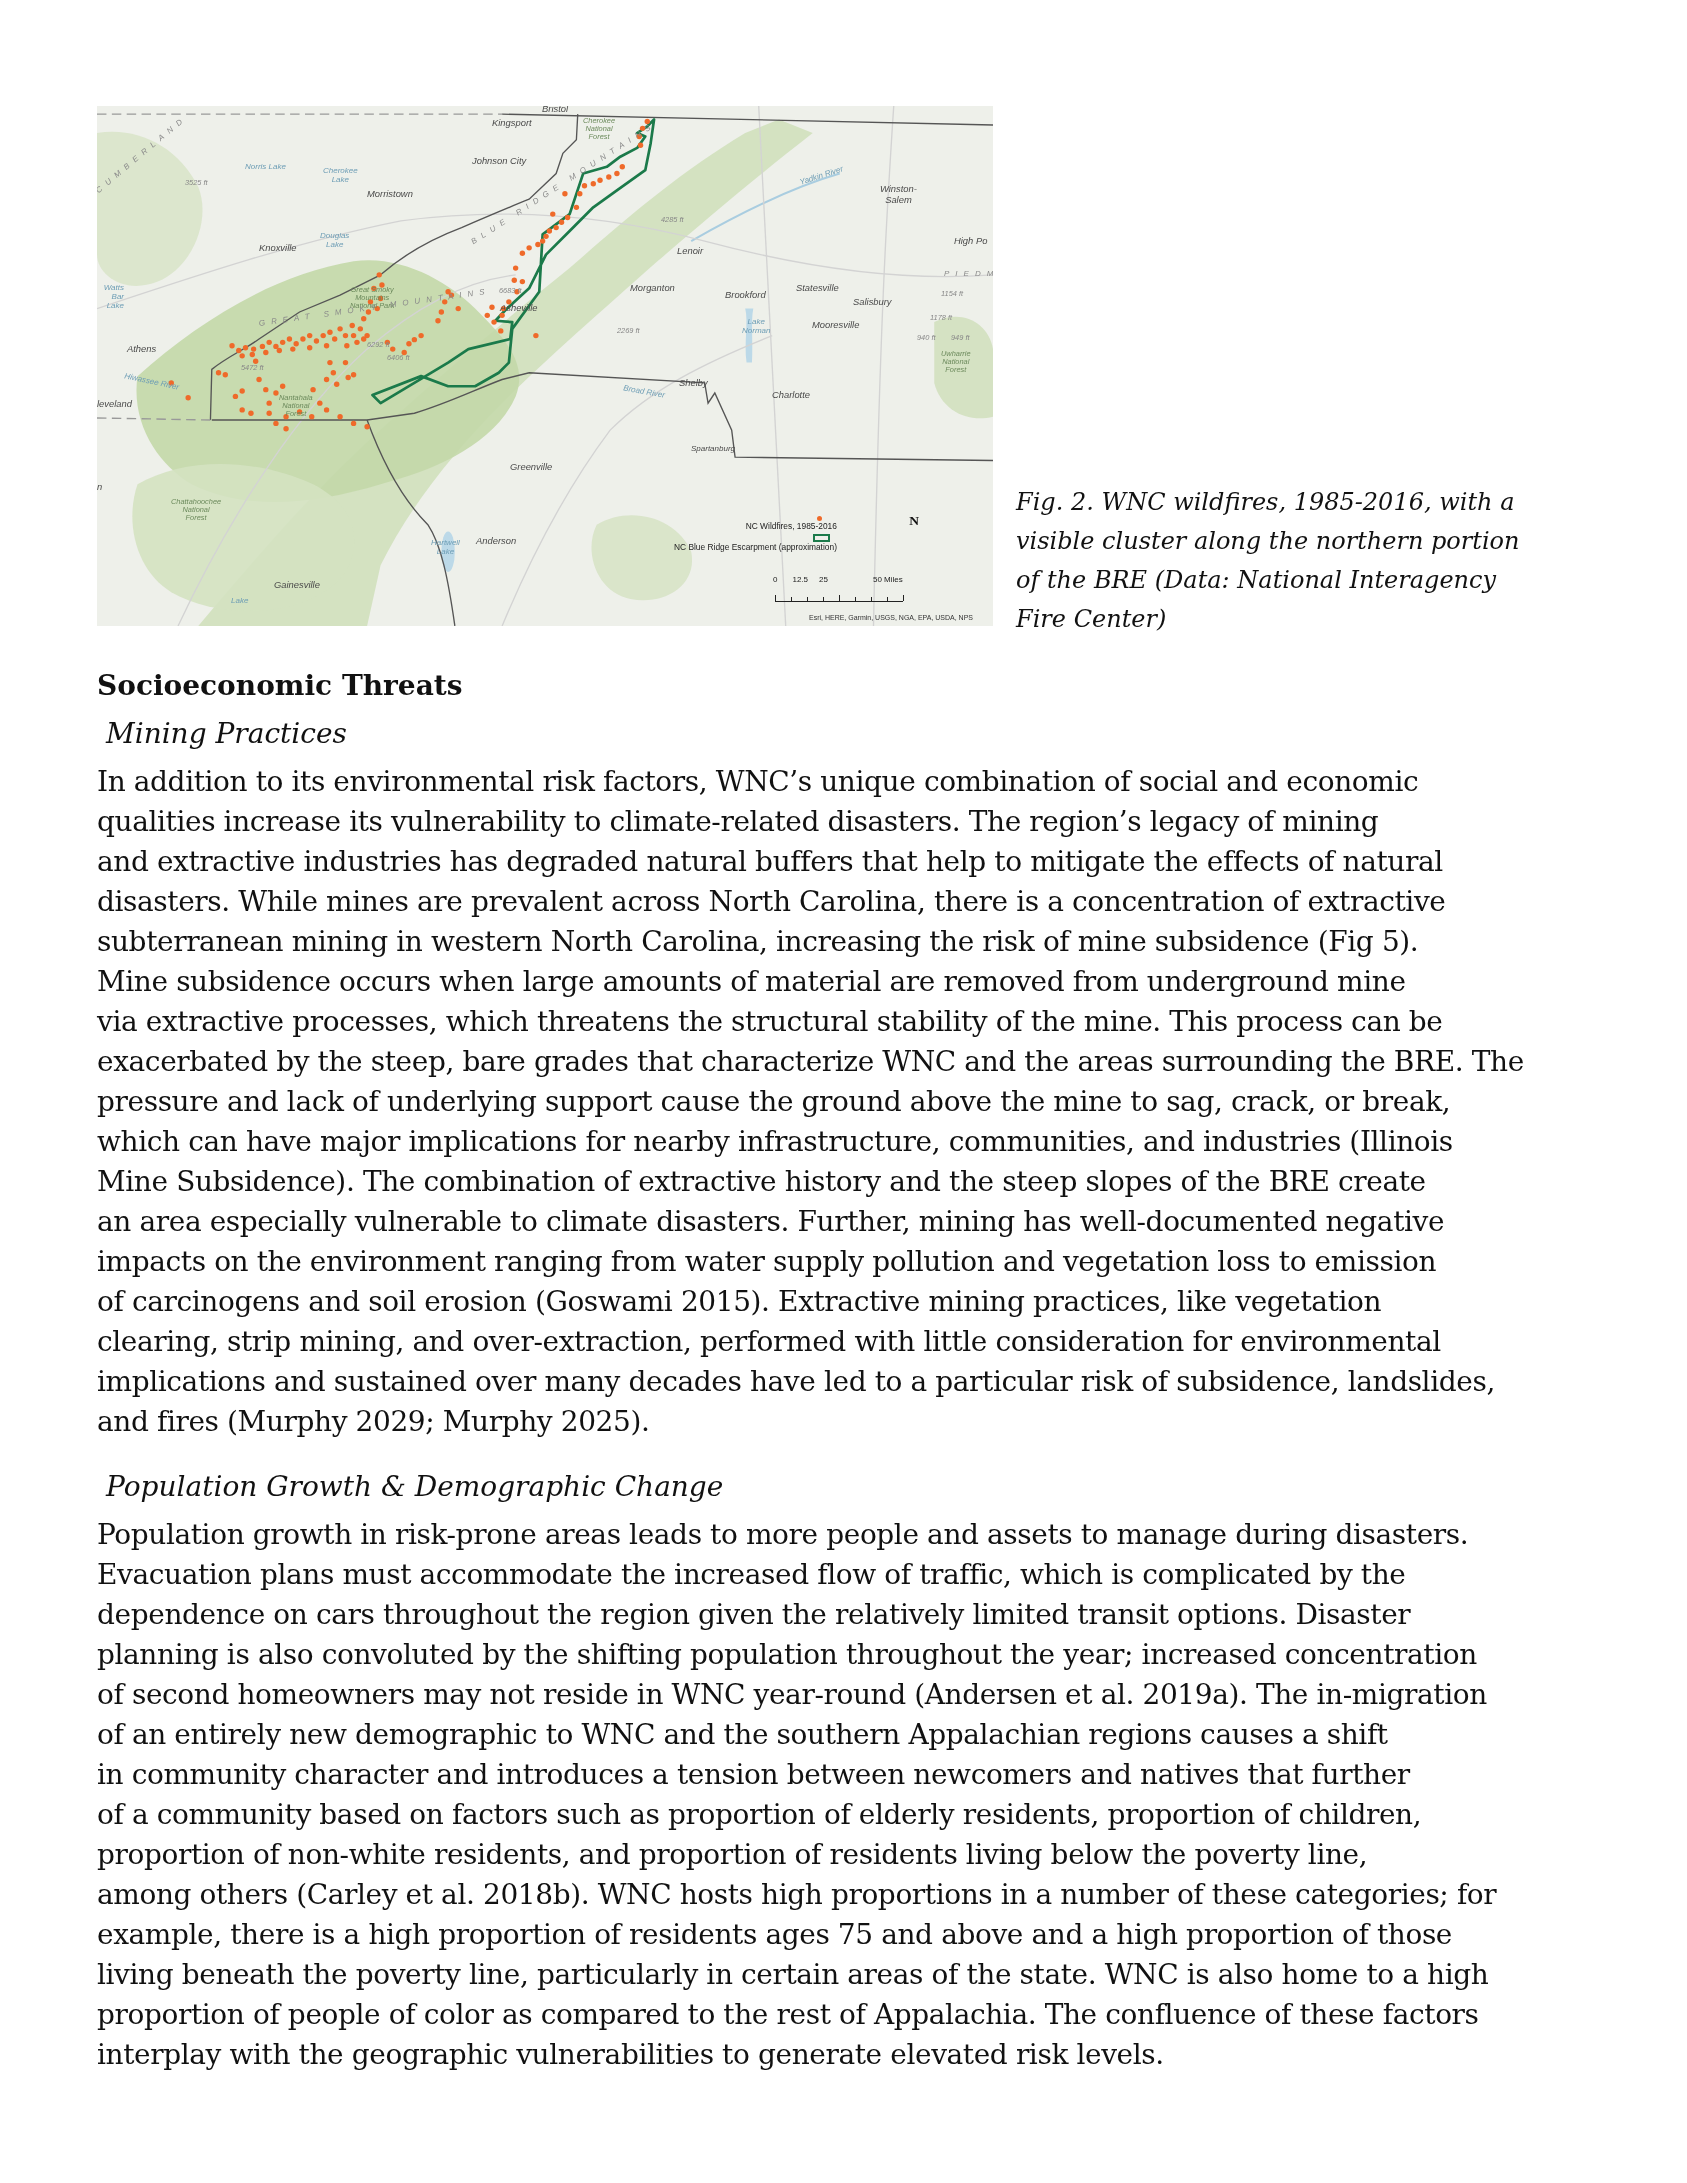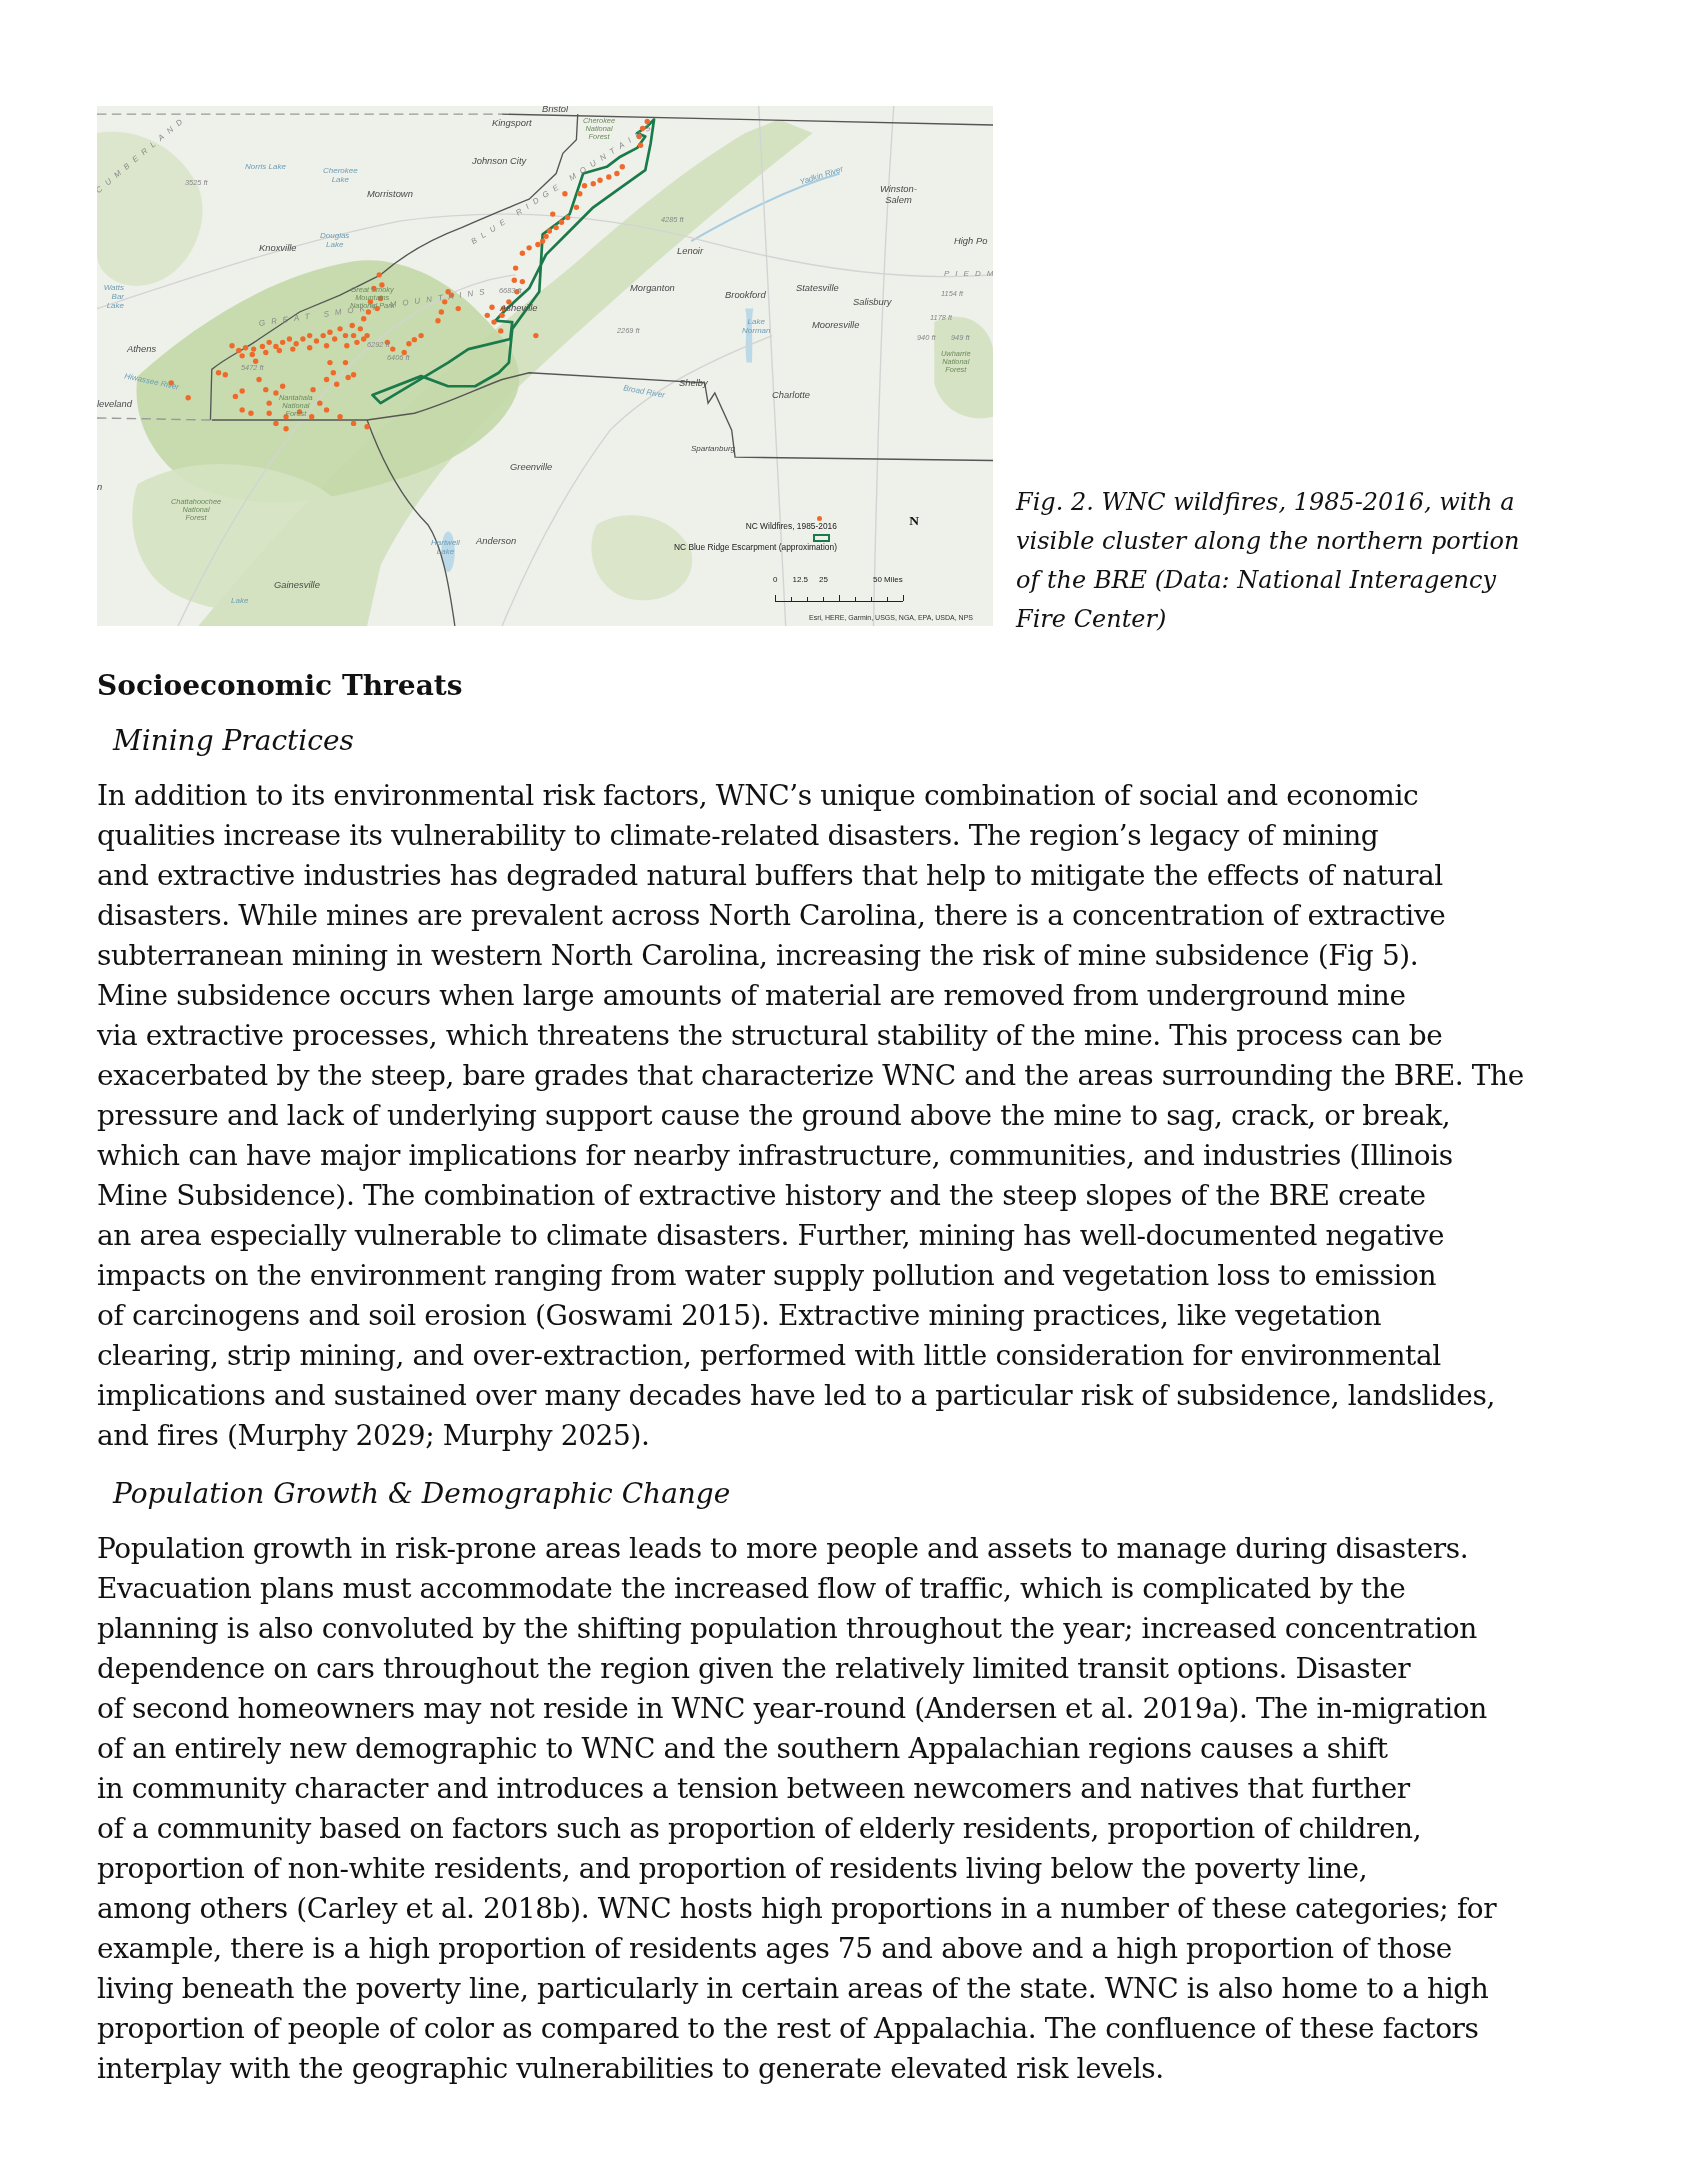--- a/index.html
+++ b/index.html
@@ -29,21 +29,21 @@
            font-family: "Liberation Serif", serif; font-weight: bold; font-size: 13.5px; color: #111; }
   .north svg { display: block; margin: 4px auto 0; }
   .attribution { position: absolute; right: 20px; bottom: 5.4px; font-family: "Liberation Sans", sans-serif;
                  font-size: 7px; color: #333; }
 
   .caption { position: absolute; left: 1016px; top: 483px; width: 580px;
              font-style: italic; font-size: 24px; line-height: 39px; color: #111; }
 
   .section { position: absolute; left: 97px; width: 1519px; }
   .section h2 { margin: 0; font-weight: bold; font-size: 28px; line-height: 39px; }
-  .section h3 { margin: 16px; font-weight: normal; font-style: italic; font-size: 28px; line-height: 39px; }
+  .section h3 { margin: 9px; font-weight: normal; font-style: italic; font-size: 28px; line-height: 39px; }
   .section p { margin: 0; font-size: 28px; line-height: 40px; letter-spacing: -0.4px; }
   .line { display: block; white-space: nowrap; }
 </style>
 </head>
 <body>
 
 <div class="map-frame">
   <svg viewBox="0 0 1327 770">
 
     <path d="M150,770 C260,640 330,560 430,470 C520,390 600,320 700,240 C780,170 860,100 960,40 L1010,20 L1060,40 C970,110 900,170 830,230 C740,310 660,380 600,440 C520,520 460,600 420,680 L400,770 Z" fill="#cfdfba" opacity="0.85"></path>
@@ -347,22 +347,22 @@
     <span class="line">implications and sustained over many decades have led to a particular risk of subsidence, landslides,</span>
     <span class="line">and fires (Murphy 2029; Murphy 2025).</span>
   </p>
 </div>
 
 <div class="section" style="top:1458px">
   <h3>Population Growth &amp; Demographic Change</h3>
   <p>
     <span class="line">Population growth in risk-prone areas leads to more people and assets to manage during disasters.</span>
     <span class="line">Evacuation plans must accommodate the increased flow of traffic, which is complicated by the</span>
+    <span class="line">dependence on cars throughout the region given the relatively limited transit options. Disaster</span>
     <span class="line">planning is also convoluted by the shifting population throughout the year; increased concentration</span>
-    <span class="line">dependence on cars throughout the region given the relatively limited transit options. Disaster</span>
     <span class="line">of second homeowners may not reside in WNC year-round (Andersen et al. 2019a). The in-migration</span>
     <span class="line">of an entirely new demographic to WNC and the southern Appalachian regions causes a shift</span>
     <span class="line">in community character and introduces a tension between newcomers and natives that further</span>
     <span class="line">of a community based on factors such as proportion of elderly residents, proportion of children,</span>
     <span class="line">proportion of non-white residents, and proportion of residents living below the poverty line,</span>
     <span class="line">among others (Carley et al. 2018b). WNC hosts high proportions in a number of these categories; for</span>
     <span class="line">example, there is a high proportion of residents ages 75 and above and a high proportion of those</span>
     <span class="line">living beneath the poverty line, particularly in certain areas of the state. WNC is also home to a high</span>
     <span class="line">proportion of people of color as compared to the rest of Appalachia. The confluence of these factors</span>
     <span class="line">interplay with the geographic vulnerabilities to generate elevated risk levels.</span>

